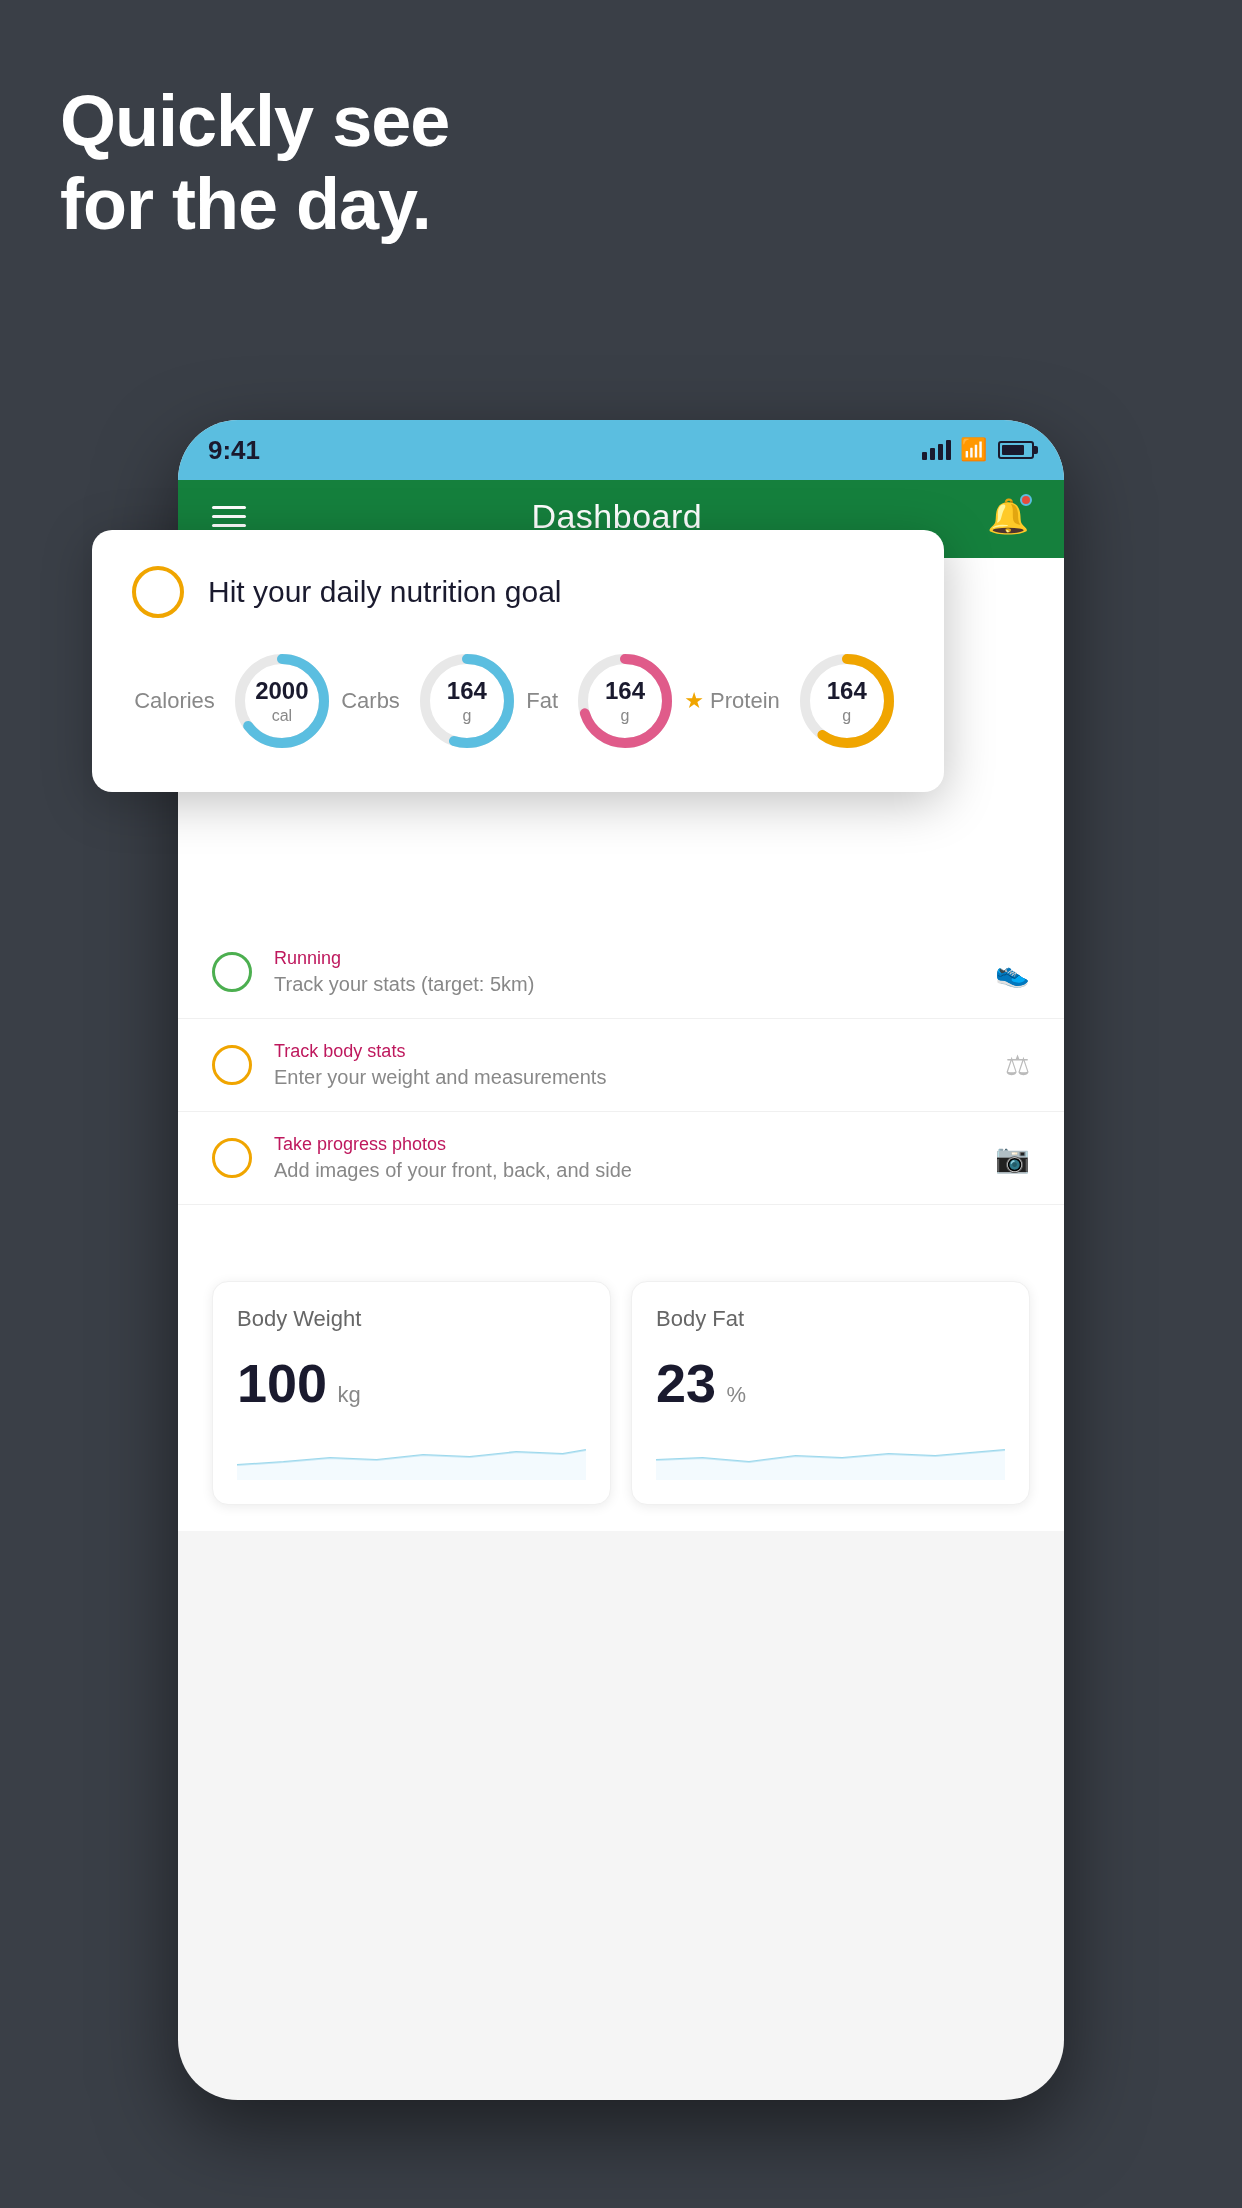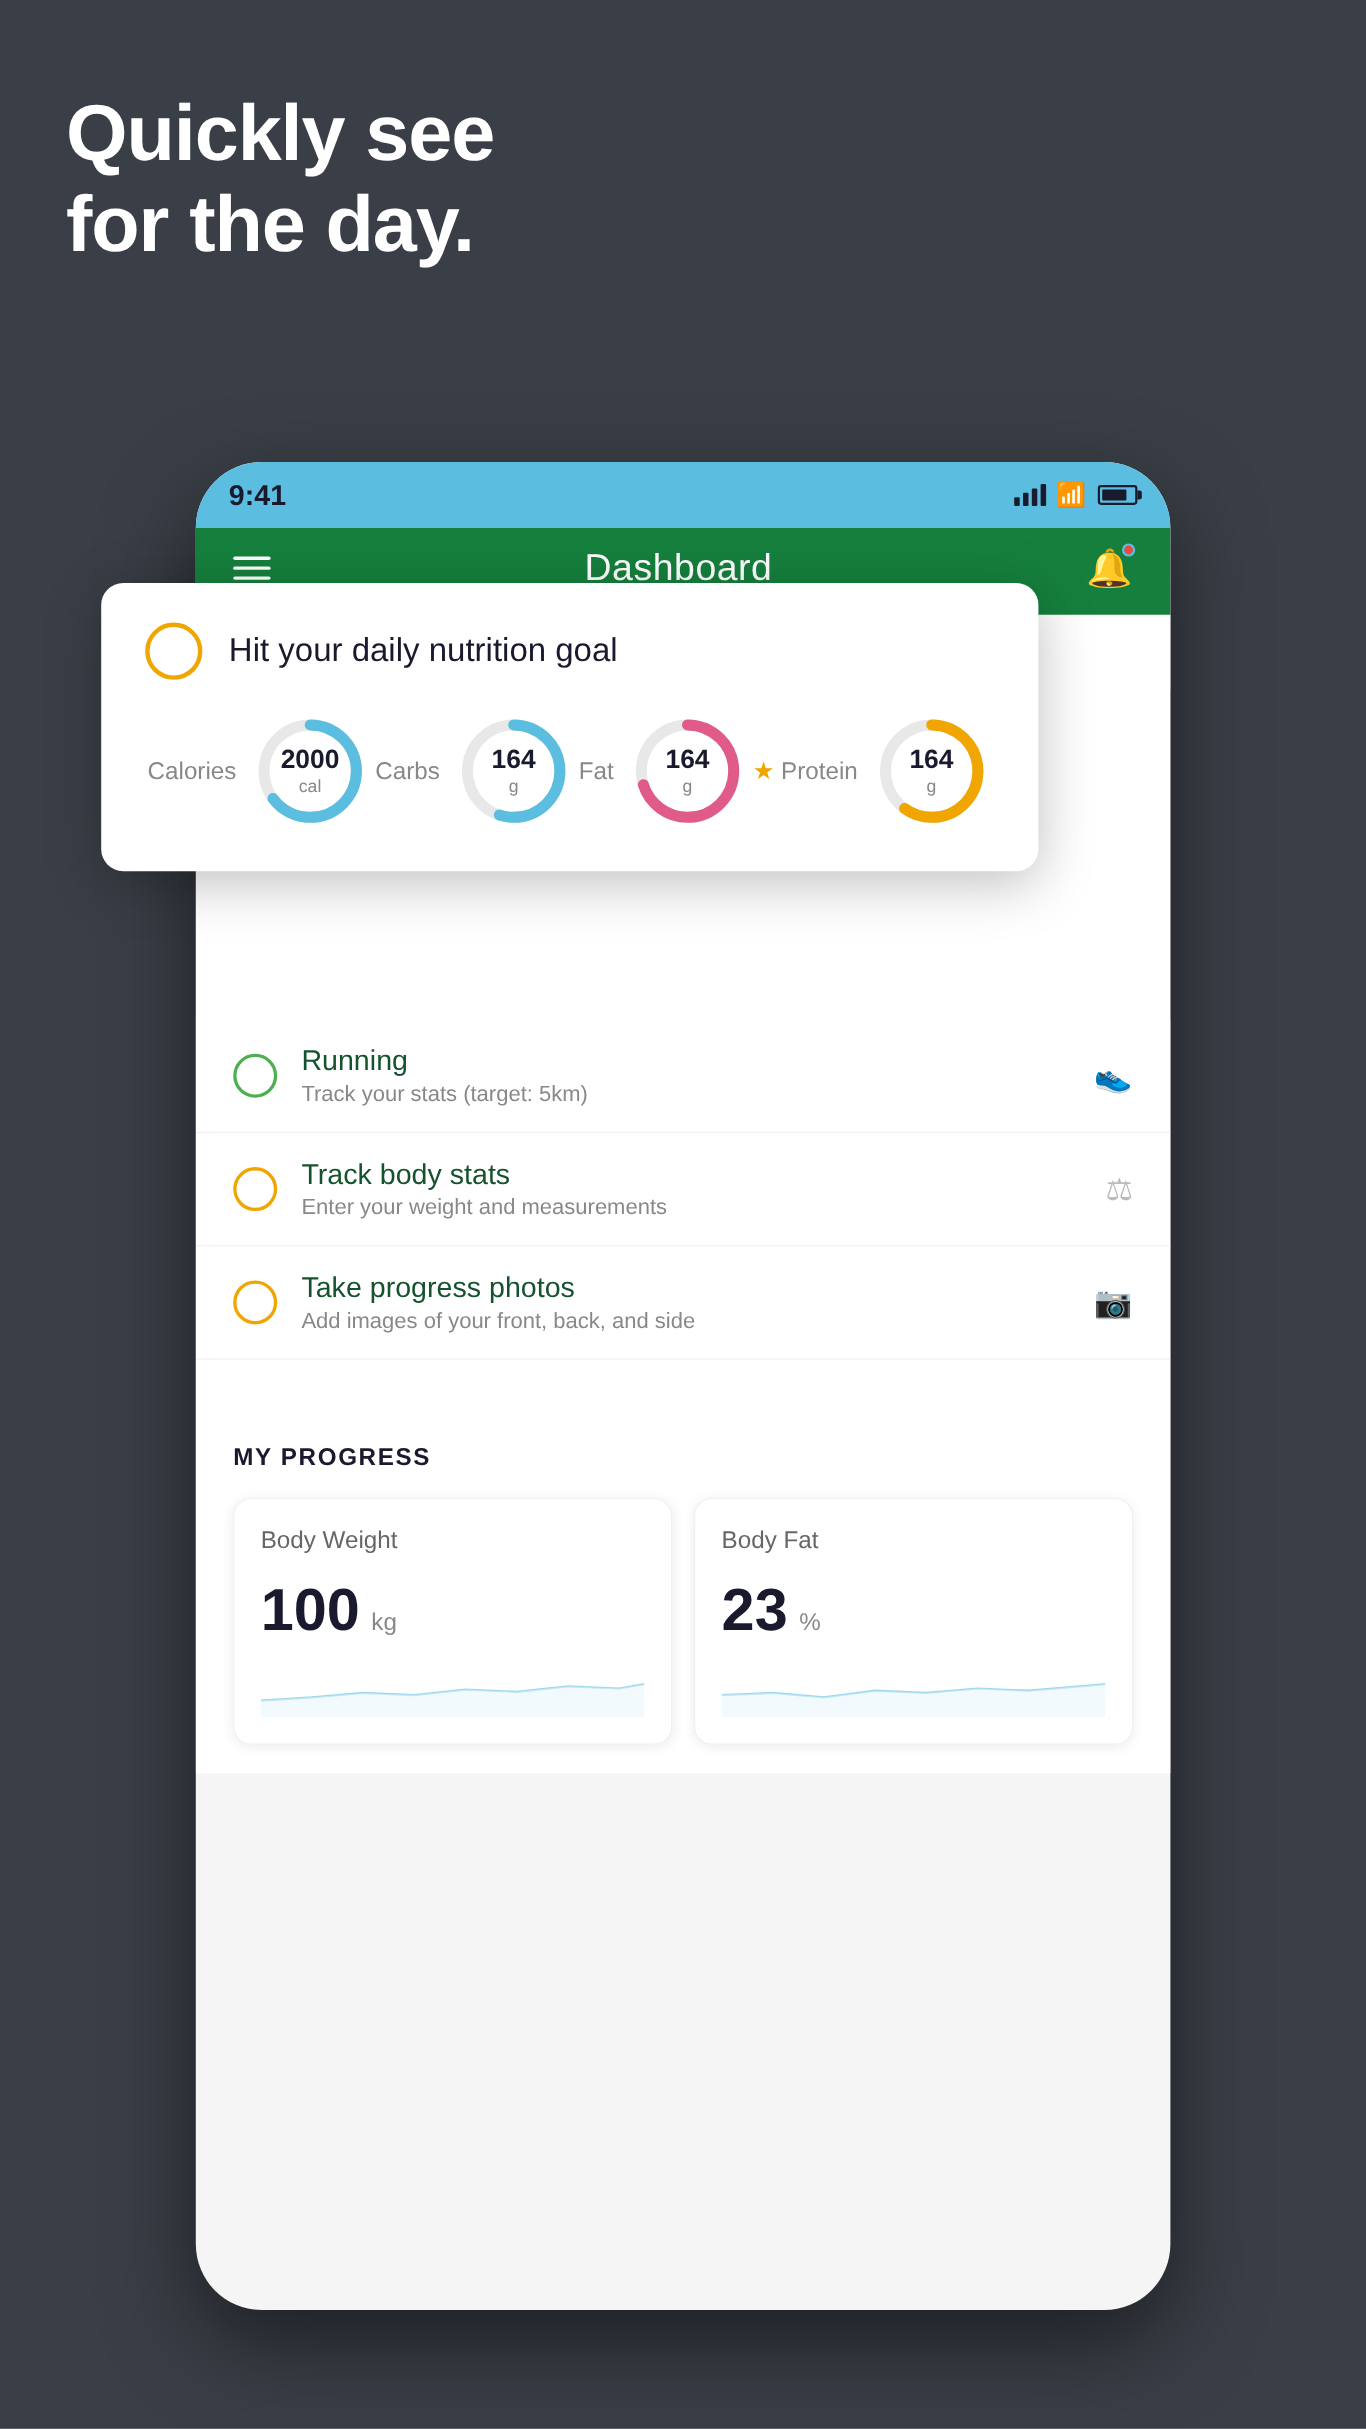--- a/index.html
+++ b/index.html
@@ -265,23 +265,23 @@
       border-radius: 50%;
       border: 3px solid #ccc;
       flex-shrink: 0;
     }
     .todo-circle.green { border-color: #4caf50; }
     .todo-circle.yellow { border-color: #f0a500; }
     .todo-text {
       flex: 1;
     }
     .todo-main {
-      font-size: 26px;
+      font-size: 18px;
       font-weight: 500;
-      color: #14532d;
+      color: #be185d;
     }
     .todo-sub {
       font-size: 20px;
       color: #888;
       margin-top: 4px;
     }
     .todo-icon {
       font-size: 28px;
       color: #bbb;
     }
@@ -404,21 +404,20 @@
           <div class="todo-main">Take progress photos</div>
           <div class="todo-sub">Add images of your front, back, and side</div>
         </div>
         <span class="todo-icon">📷</span>
       </div>
     </div>
 
     <div style="height: 50px; background: white;"></div>
 
     <div class="progress-section">
-      <div class="progress-title">MY PROGRESS</div>
       <div class="progress-cards">
         <div class="progress-card">
           <div class="progress-card-title">Body Weight</div>
           <div>
             <span class="progress-value">100</span>
             <span class="progress-unit">kg</span>
           </div>
           <div class="progress-chart">
             <svg viewBox="0 0 300 50" preserveAspectRatio="none">
               <polyline points="0,35 40,32 80,28 120,30 160,25 200,27 240,22 280,24 300,20" fill="none" stroke="#5bbee0" stroke-width="2" opacity="0.6"></polyline>

